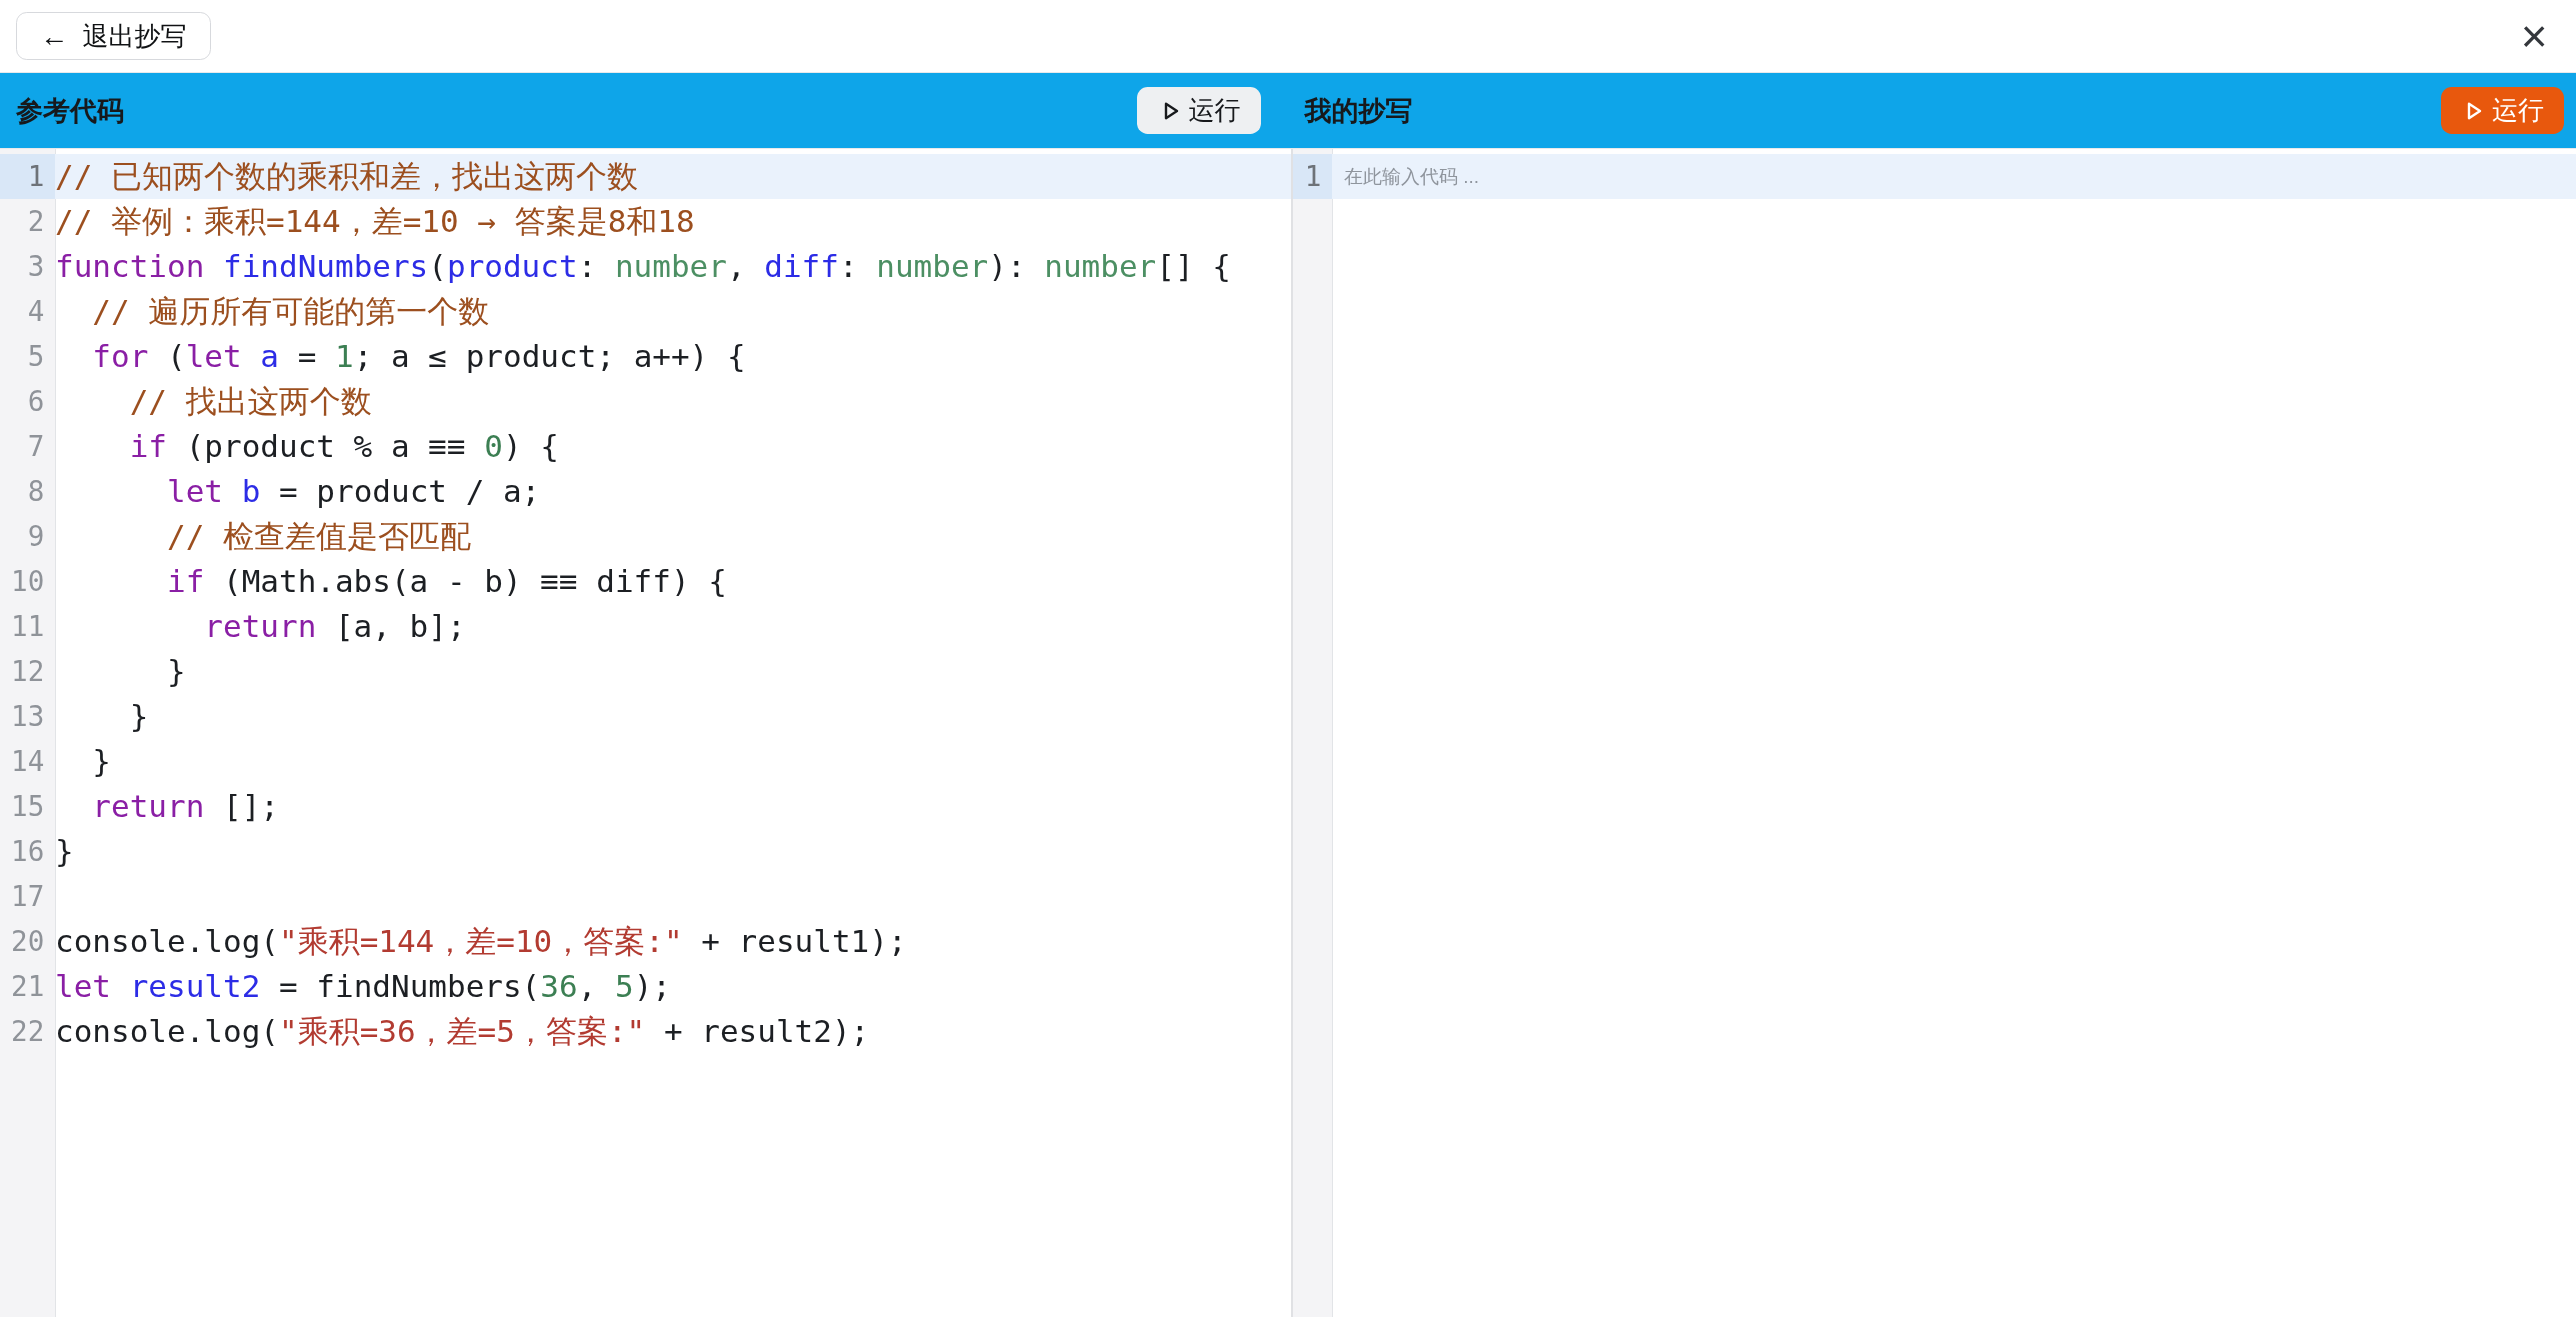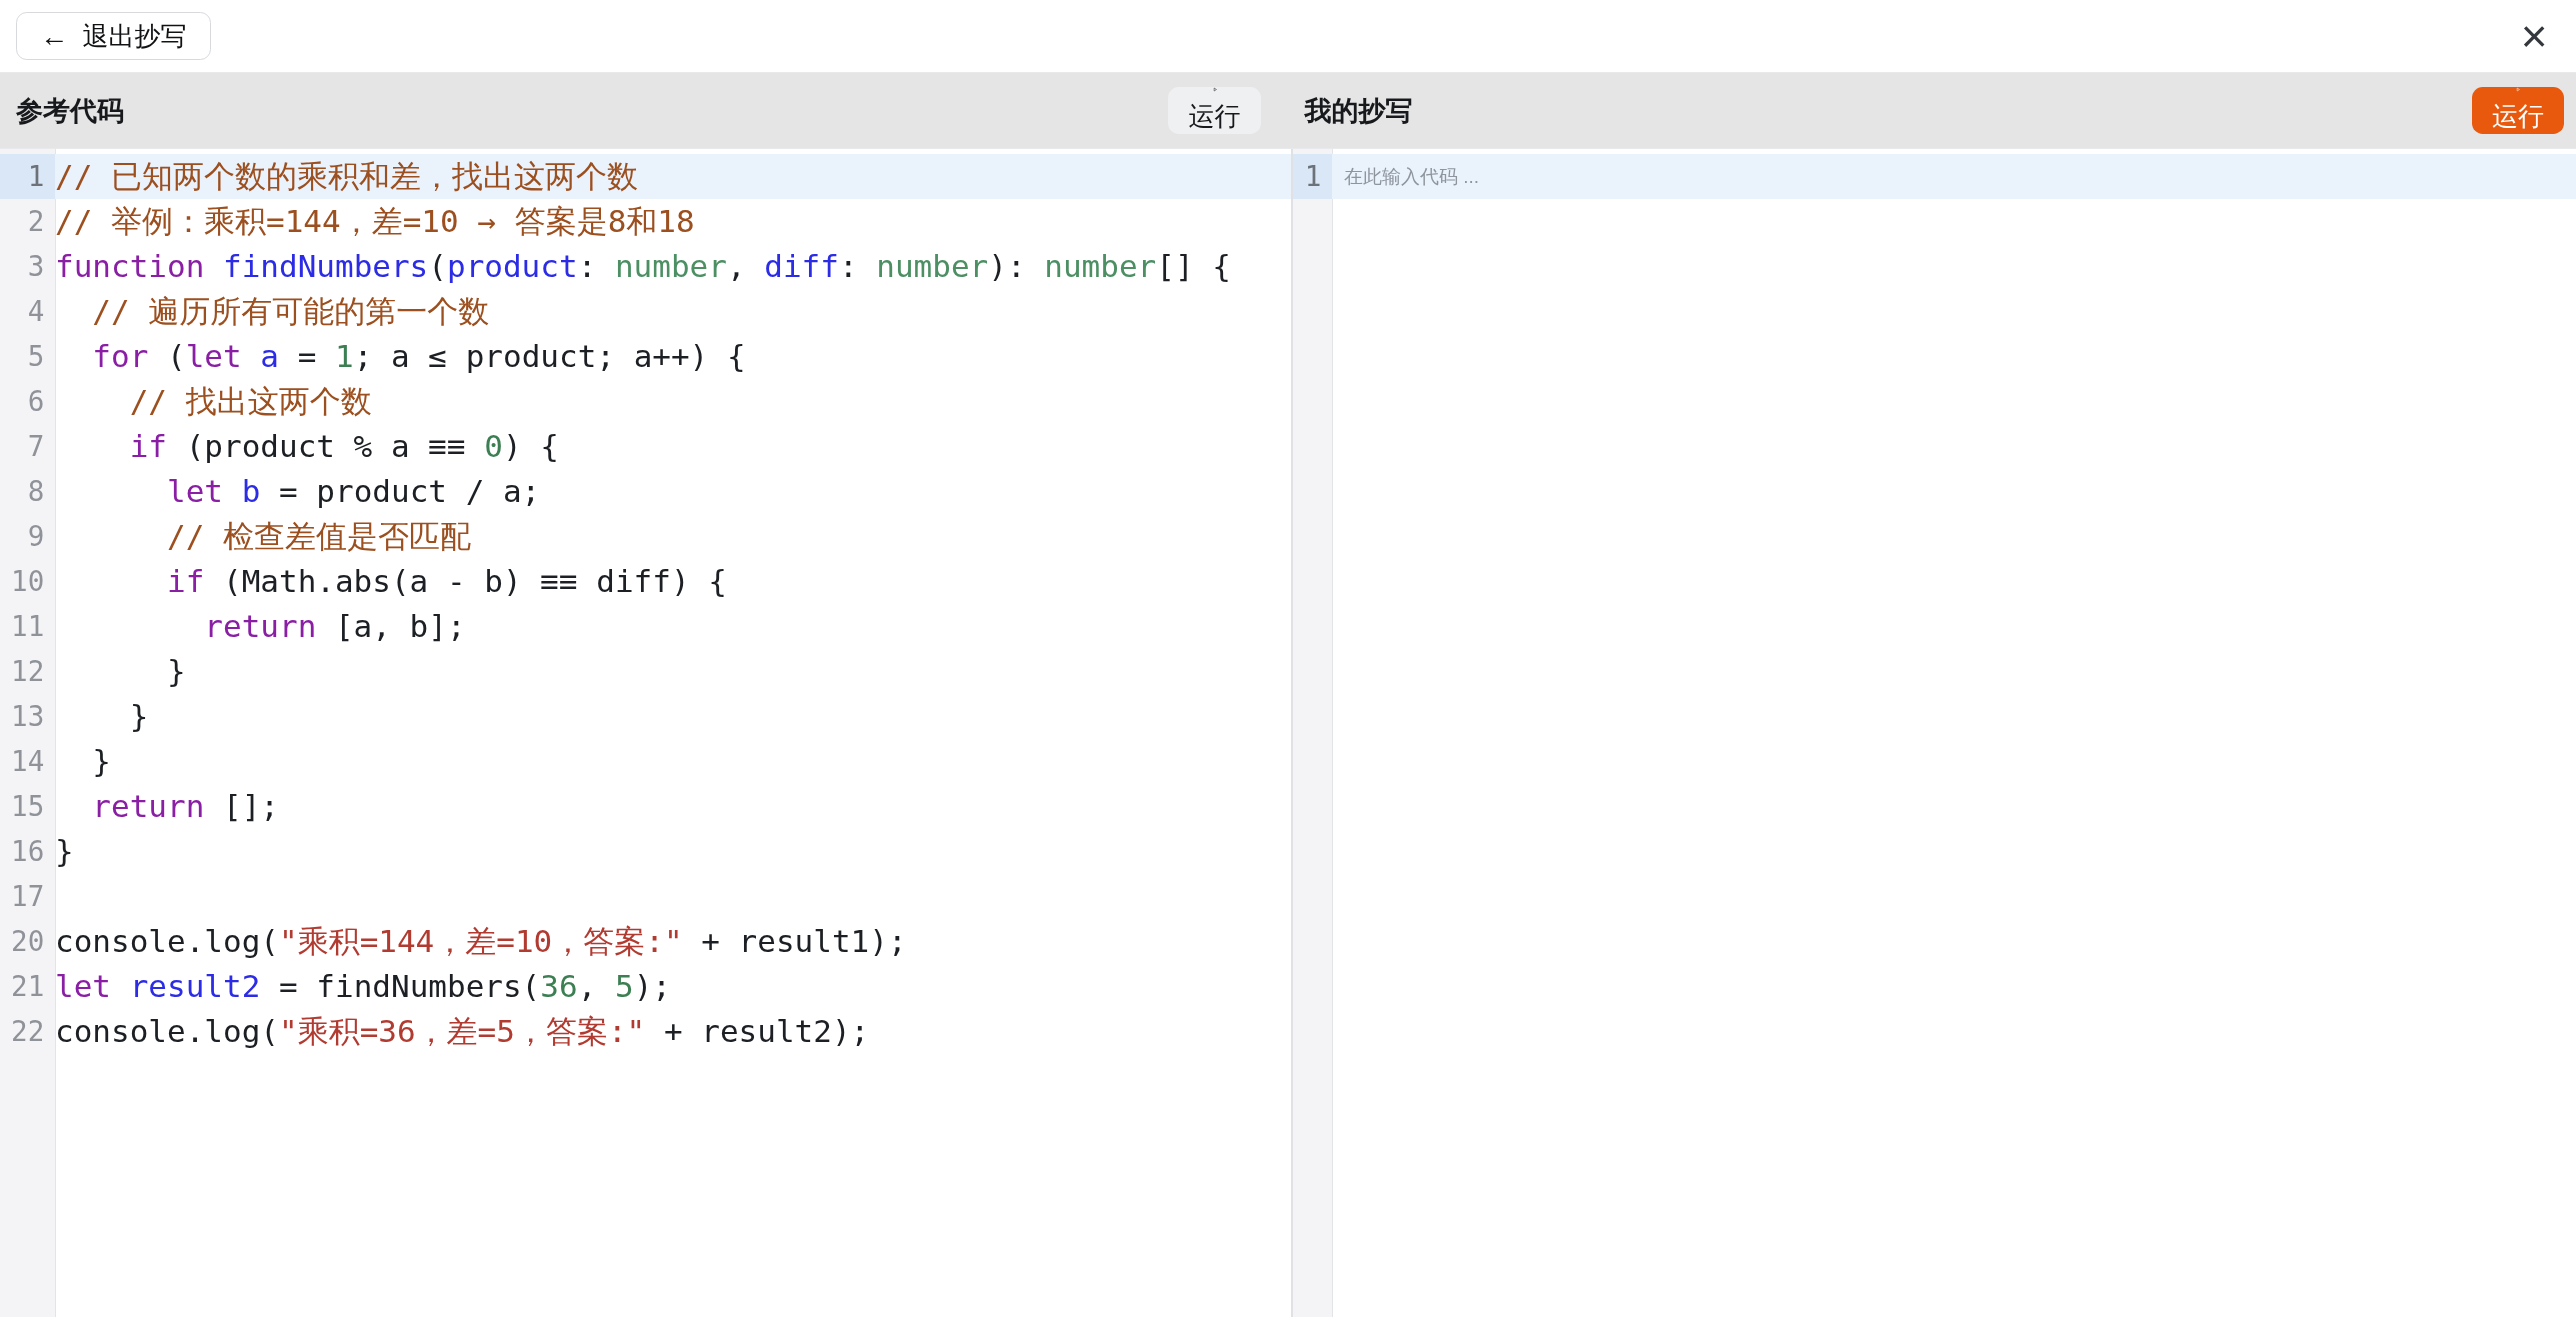--- a/index.html
+++ b/index.html
@@ -9,26 +9,26 @@
   
   .topbar { height: 73px; border-bottom: 1.8px solid #e8e9eb; background: #fff;
     display: flex; align-items: center; justify-content: space-between; padding: 0 21.3px 0 16px; }
   .exit-btn { display: inline-flex; align-items: center; gap: 14.2px; height: 48px; padding: 0 23px;
     background: #fff; border: 1.8px solid #d7d9dd; border-radius: 10.7px; font-size: 26px; color: #101214; cursor: pointer;
     font-family: "Liberation Sans", sans-serif; }
   .exit-arrow { font-size: 28.4px; line-height: 1; color: #101214; }
   .close-x { font-size: 46px; font-weight: 300; color: #34373c; line-height: 1; cursor: pointer; padding: 0 7.1px; }
 
   
-  .headers { height: 76px; background: #e5e5e5; border-bottom: 1.8px solid #e8e9eb; display: flex; }
+  .headers { height: 76px; background: #0ea5e9; border-bottom: 1.8px solid #e8e9eb; display: flex; }
   .header-left { width: 1293px; display: flex; align-items: center; justify-content: space-between; padding: 0 32px 0 16px; }
   .header-right { flex: 1; display: flex; align-items: center; justify-content: space-between; padding: 0 11.6px 0 11.6px; }
   .panel-title { font-size: 27px; font-weight: 700; color: #17191c; }
   .run-btn { display: inline-flex; align-items: center; gap: 7px; height: 47px; padding: 0 20.4px;
-    border: none; border-radius: 10.7px; font-size: 26px; cursor: pointer; font-family: "Liberation Sans", sans-serif; flex-direction: column; }
+    border: none; border-radius: 10.7px; font-size: 26px; cursor: pointer; font-family: "Liberation Sans", sans-serif; }
   .run-ghost { background: #eef0f2; color: #17191c; }
   .run-primary { background: var(--accent-orange); color: #ffffff; font-weight: 500; }
   .play-icon { width: 24px; height: 24px; display: block; }
 
   
   .editors { display: flex; height: 1168px; }
   .editor { position: relative; background: #fff; padding-top: 5.3px; overflow: hidden; }
   .editor-left { width: 1293px; border-right: 2.7px solid #e0e1e4; }
   .editor-right { flex: 1; }
   .editor::before { content: ""; position: absolute; left: 0; top: 0; bottom: 0; z-index: 0;

